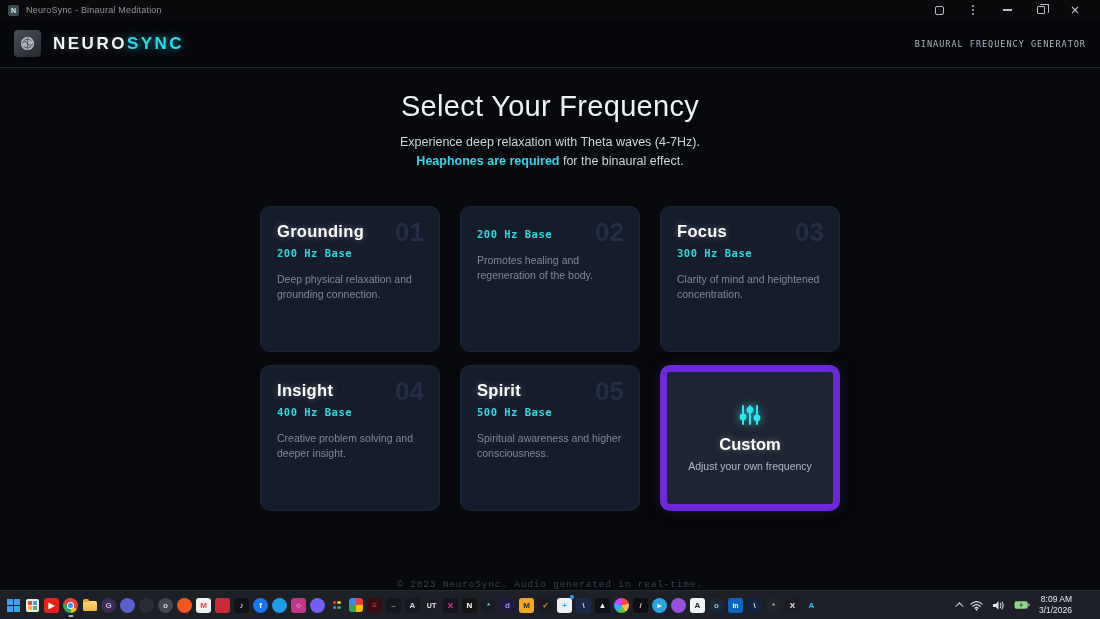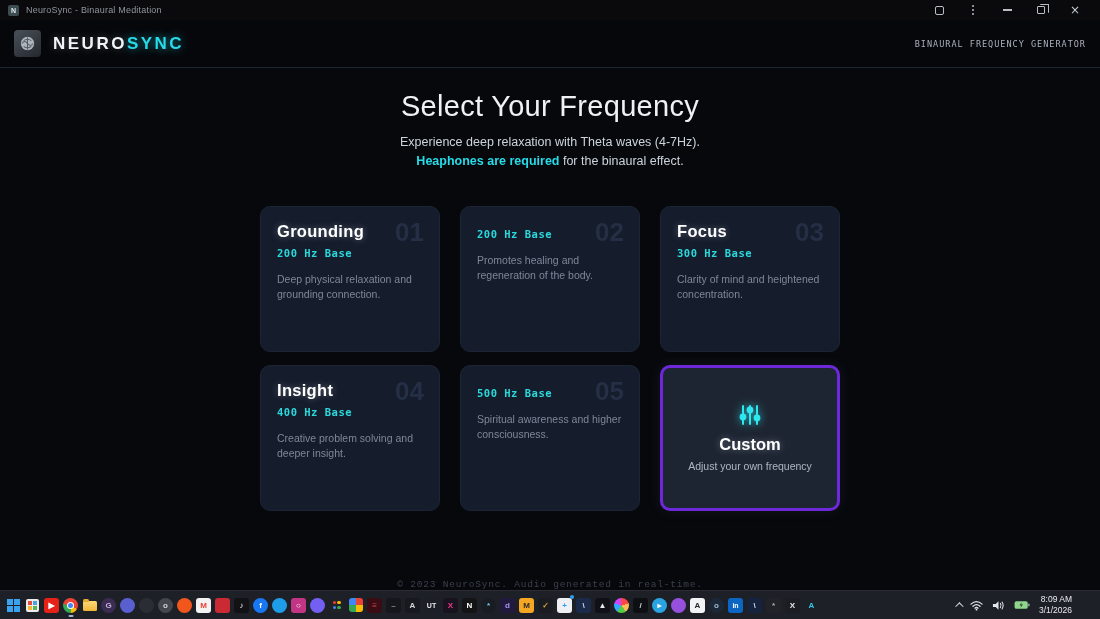--- a/index.html
+++ b/index.html
@@ -45,21 +45,21 @@
   .grid { margin-top:34px; display:grid; grid-template-columns:repeat(3,180px); gap:13px 20px; }
   .card { position:relative; width:180px; height:146px; background:#151c2b; border-radius:10px;
     border:1px solid #1c2435; padding:15px 16px; text-align:left; cursor:pointer; }
   .card-title { font-size:16.5px; font-weight:bold; color:#ffffff; letter-spacing:.3px;
     text-shadow:0 0 7px rgba(235,242,255,.35); }
   .card-num { position:absolute; top:10px; right:15px; font-size:26px; font-weight:bold; color:#242e45; }
   .card-freq { margin-top:6px; font-family:"DejaVu Sans Mono", monospace; font-size:10.5px;
     font-weight:bold; color:#2bd9dd; letter-spacing:.5px; }
   .card-desc { margin-top:13px; font-size:10.5px; color:#7e8899; line-height:1.45; }
 
-  .card.custom { background:#1e2532; border:3px solid #6d28d9; display:flex; flex-direction:column;
+  .card.custom { background:#1e2532; border:7px solid #6d28d9; display:flex; flex-direction:column;
     align-items:center; justify-content:center; text-align:center; box-shadow:0 0 14px rgba(110,130,170,.12); }
   .sliders-svg { filter:drop-shadow(0 0 4px rgba(46,230,238,.75)); }
   .custom-title { margin-top:8px; font-size:16.5px; font-weight:bold; color:#fff;
     text-shadow:0 0 7px rgba(235,242,255,.35); }
   .custom-desc { margin-top:6px; font-size:10.5px; color:#aeb6c3; }
 
   .footer-note { margin-top:68px; font-family:Liberation Mono, monospace; font-size:9.5px;
     letter-spacing:.8px; color:#39414e; }
 
   
@@ -183,20 +183,21 @@
           <div class="card-freq">300 Hz Base</div>
           <div class="card-desc">Clarity of mind and heightened concentration.</div>
         </div>
         <div class="card">
           <div class="card-title">Insight</div>
           <div class="card-num">04</div>
           <div class="card-freq">400 Hz Base</div>
           <div class="card-desc">Creative problem solving and deeper insight.</div>
         </div>
         <div class="card">
+          <div class="card-title">Spirit</div>
           <div class="card-num">05</div>
           <div class="card-freq">500 Hz Base</div>
           <div class="card-desc">Spiritual awareness and higher consciousness.</div>
         </div>
         <div class="card custom">
         <svg class="sliders-svg" width="24" height="24" viewBox="0 0 24 24">
           <g stroke="#2ee6ee" stroke-width="2" stroke-linecap="round" fill="#2ee6ee">
             <line x1="5" y1="3" x2="5" y2="21"></line>
               <circle cx="5" cy="14" r="2.4"></circle>
             <line x1="12" y1="3" x2="12" y2="21"></line>

